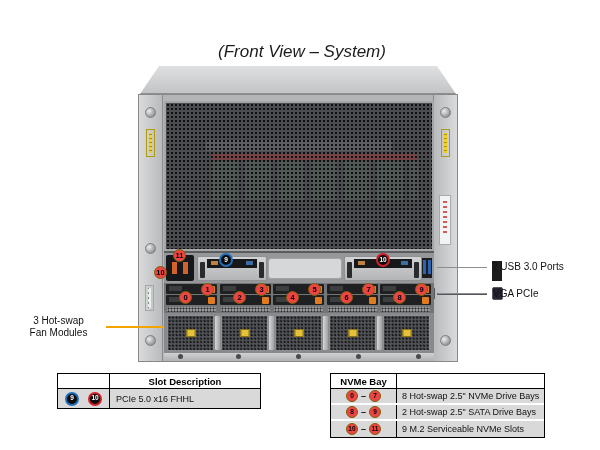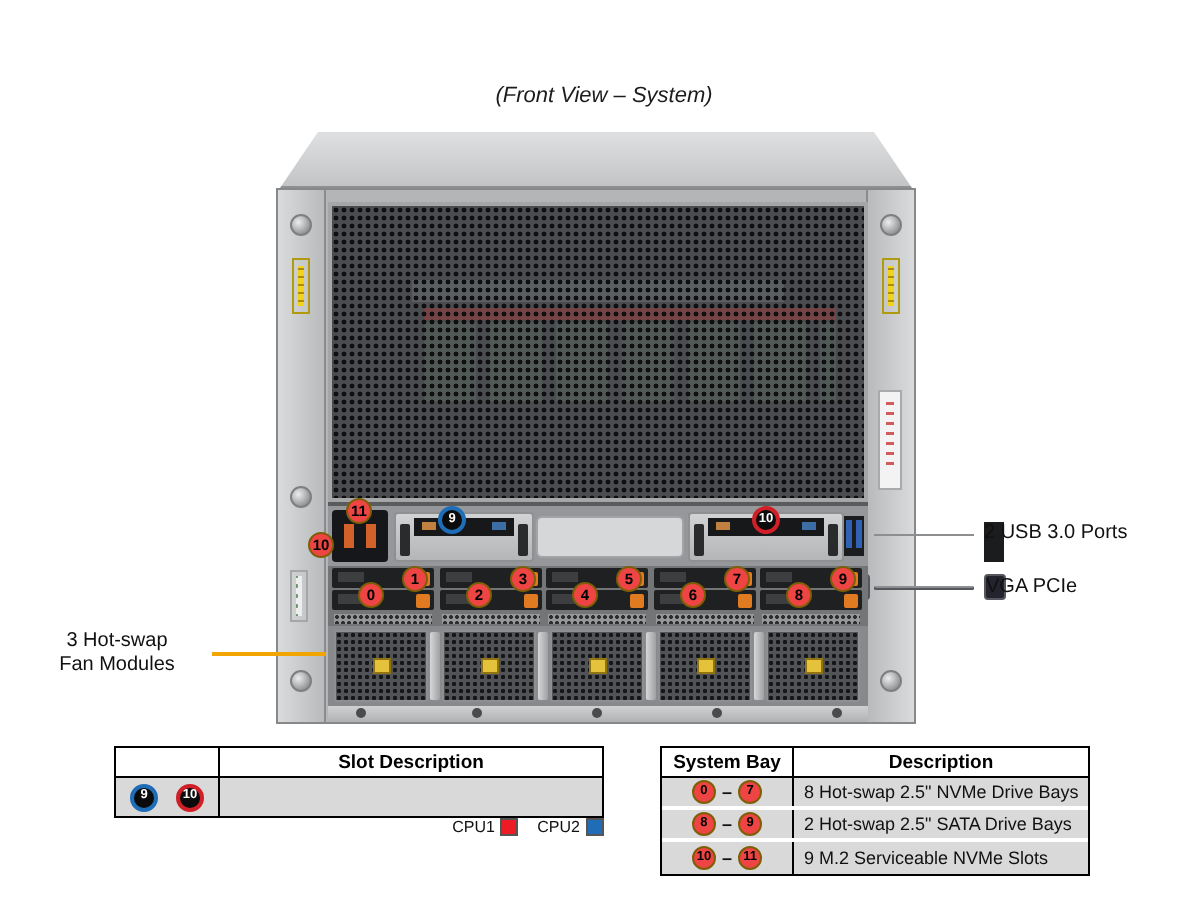--- a/index.html
+++ b/index.html
@@ -1,20 +1,20 @@
 <!DOCTYPE html>
 <html><head>
 <meta charset="utf-8">
 <style>
   * { box-sizing: border-box; margin: 0; padding: 0; }
   body { background:#fff; font-family:"Liberation Sans", sans-serif; }
   .stage { position:relative; width:600px; height:450px; background:#ffffff; overflow:hidden; }
 
   .fig-title { position:absolute; left:4px; right:0; top:42px; text-align:center;
-    font-size:11px; font-style:italic; color:#1c1c1c; }
+    font-size:17px; font-style:italic; color:#1c1c1c; }
 
   
   .chassis { position:absolute; left:138px; top:66px; width:320px; height:296px; }
   .lid { position:absolute; left:2px; top:0; width:316px; height:28px;
     background:linear-gradient(#dfe0e2,#c3c4c6);
     clip-path:polygon(6% 0,94% 0,100% 100%,0 100%);
     border-bottom:1px solid #8e8f91; }
   .bodyshell { position:absolute; left:0; top:28px; width:320px; height:268px;
     background:#b4b5b7; border:1px solid #87888a; }
 
@@ -122,21 +122,21 @@
   .cline.usb { left:437px; top:267px; width:50px; }
   .cline.vga { left:437px; top:293px; width:50px; }
   .cline.fans { left:106px; top:326px; width:57px; border-top:2px solid #f2a500; }
   .clabel { position:absolute; font-size:10px; color:#111; white-space:nowrap; }
   .clabel.usb { left:492px; top:261px; }
   .clabel.vga { left:492px; top:287px; }
   .clabel.fans { left:12px; top:315px; width:93px; text-align:center; line-height:12px; white-space:normal; }
 
   
   .tbl { position:absolute; border:1px solid #000; background:#fff; }
-  .slot-tbl { left:57px; top:373px; width:245px; }
+  .slot-tbl { left:57px; top:373px; width:204px; }
   .drv-tbl { left:330px; top:373px; width:215px; }
   .trow { display:flex; align-items:stretch; }
   .thead { height:15px; border-bottom:1px solid #000; font-weight:bold; font-size:9.5px; }
   .thead .c, .trow .c { display:flex; align-items:center; }
   .c.center { justify-content:center; }
   .c1s { width:52px; border-right:1px solid #000; flex:none; }
   .c2s { flex:1; }
   .c1d { width:66px; border-right:1px solid #000; flex:none; }
   .c2d { flex:1; padding-left:5px; }
   .tdata { background:#d9d9da; font-size:9px; color:#111; }
@@ -336,37 +336,29 @@
     <div class="trow thead">
       <div class="c c1s center"></div>
       <div class="c c2s center">Slot Description</div>
     </div>
     <div class="trow tdata">
       <div class="c c1s center">
         <span class="pcie-circle ring-blue tpcie">9</span>
         <span class="gap6"></span>
         <span class="pcie-circle ring-red tpcie">10</span>
       </div>
-    </div>
-  </div>
-  <div class="legend">
-    <span class="item">
-      <span>CPU1</span>
-      <span class="box" style="background-color: rgb(237, 28, 36);"></span>
-    </span>
-    <span class="item">
-      <span>CPU2</span>
-      <span class="box" style="background-color: rgb(31, 109, 182);"></span>
-    </span>
+      <div class="c c2s">
+        <span class="desc">PCIe 5.0 x16 FHHL</span>
+      </div>
+    </div>
   </div>
 
   <div class="tbl drv-tbl">
     <div class="trow thead">
-      <div class="c c1d center">System Bay</div>
-      <div class="c c2d center" style="padding-left:0;">Description</div>
+      <div class="c c1d center">NVMe Bay</div>
     </div>
     <div class="trow tdata">
       <div class="c c1d center">
         <span class="num tnum">0</span>
         <span class="dash">–</span>
         <span class="num tnum">7</span>
       </div>
       <div class="c c2d">8 Hot-swap 2.5" NVMe Drive Bays</div>
     </div>
     <div class="trow tdata">

